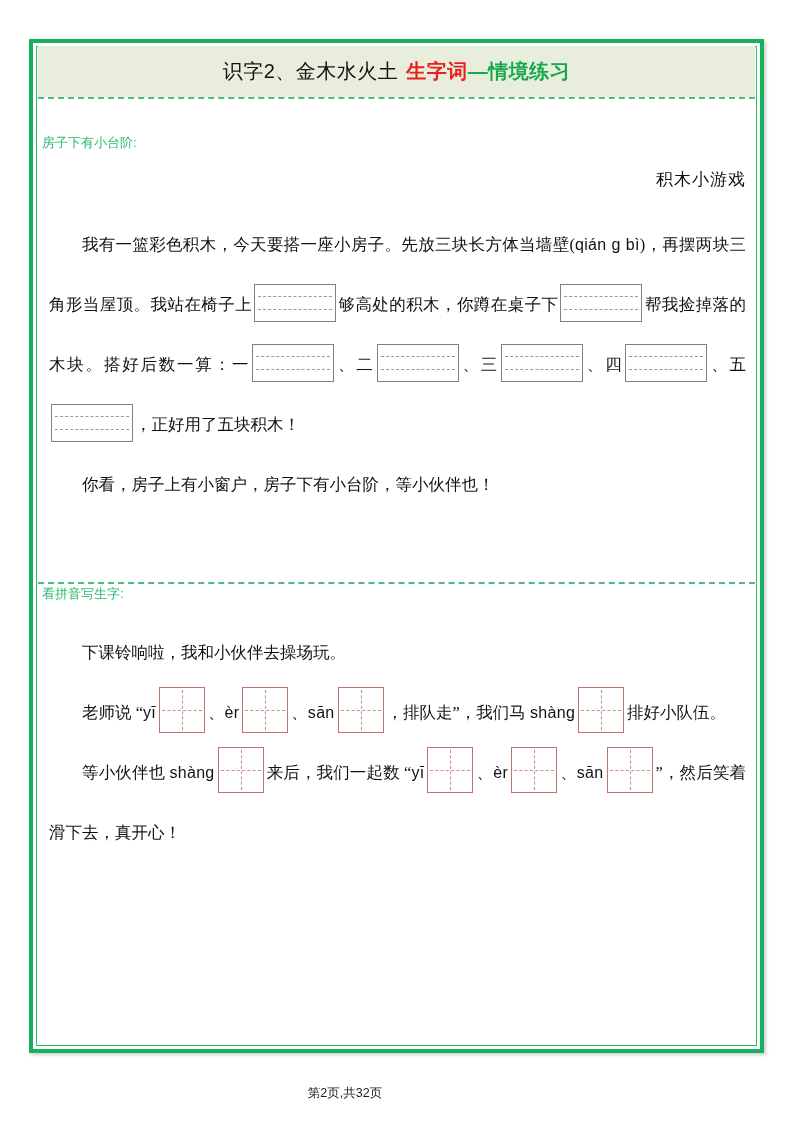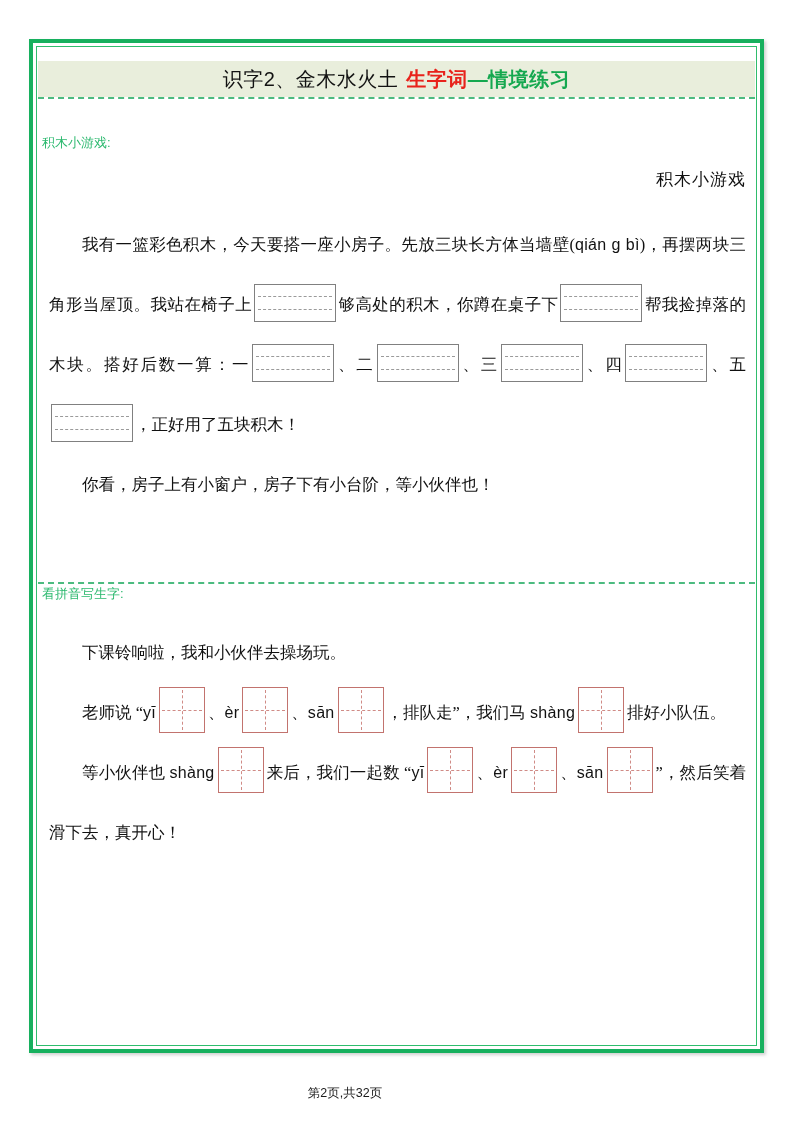--- a/index.html
+++ b/index.html
@@ -35,23 +35,23 @@
     right: 3px;
     bottom: 3px;
     border: 1.5px solid #2fbd6c;
     box-sizing: border-box;
   }
 
   
   .header-band {
     position: absolute;
     left: 5px;
-    top: 18px;
+    top: 3px;
     right: 5px;
-    height: 36px;
+    height: 51px;
     background: #e9eedc;
     display: flex;
     align-items: center;
     justify-content: center;
     box-sizing: border-box;
   }
   .header-title {
     font-family: "Liberation Sans", "DejaVu Sans", sans-serif;
     font-size: 20px;
     letter-spacing: 0.5px;
@@ -192,21 +192,21 @@
 
   <div class="header-band">
     <div class="header-title">
       <span class="title-plain">识字2、金木水火土</span><span class="title-red">生字词</span><span class="title-green">—情境练习</span>
     </div>
   </div>
 
   <div class="dash-sep top"></div>
   <div class="dash-sep mid"></div>
 
-  <div class="section-label one">积木小游戏:</div>
+  <div class="section-label one">房子下有小台阶:</div>
   <div class="section-label two">看拼音写生字:</div>
 
   <div class="content one">
     <div class="sub-title">积木小游戏</div>
     <div id="section-one-lines">
         <div class="para indent"><span class="zh">我有一篮彩色积木，今天要搭一座小房子。先放三块长方体当墙壁(</span><span class="py">qián g bì</span><span class="zh">)，再摆两块三角形当屋顶。我站在椅子上</span><span class="pinyin-box"></span><span class="zh">够高处的积木，你蹲在桌子下</span><span class="pinyin-box"></span><span class="zh">帮我捡掉落的木块。搭好后数一算：</span><span class="zh">一</span><span class="pinyin-box"></span><span class="zh">、二</span><span class="pinyin-box"></span><span class="zh">、三</span><span class="pinyin-box"></span><span class="zh">、四</span><span class="pinyin-box"></span><span class="zh">、五</span><span class="pinyin-box"></span><span class="zh">，正好用了五块积木！</span></div>
         <div class="para indent para-gap"><span class="zh">你看，房子上有小窗户，房子下有小台阶，等小伙伴也！</span></div>
       </div>
   </div>
 

